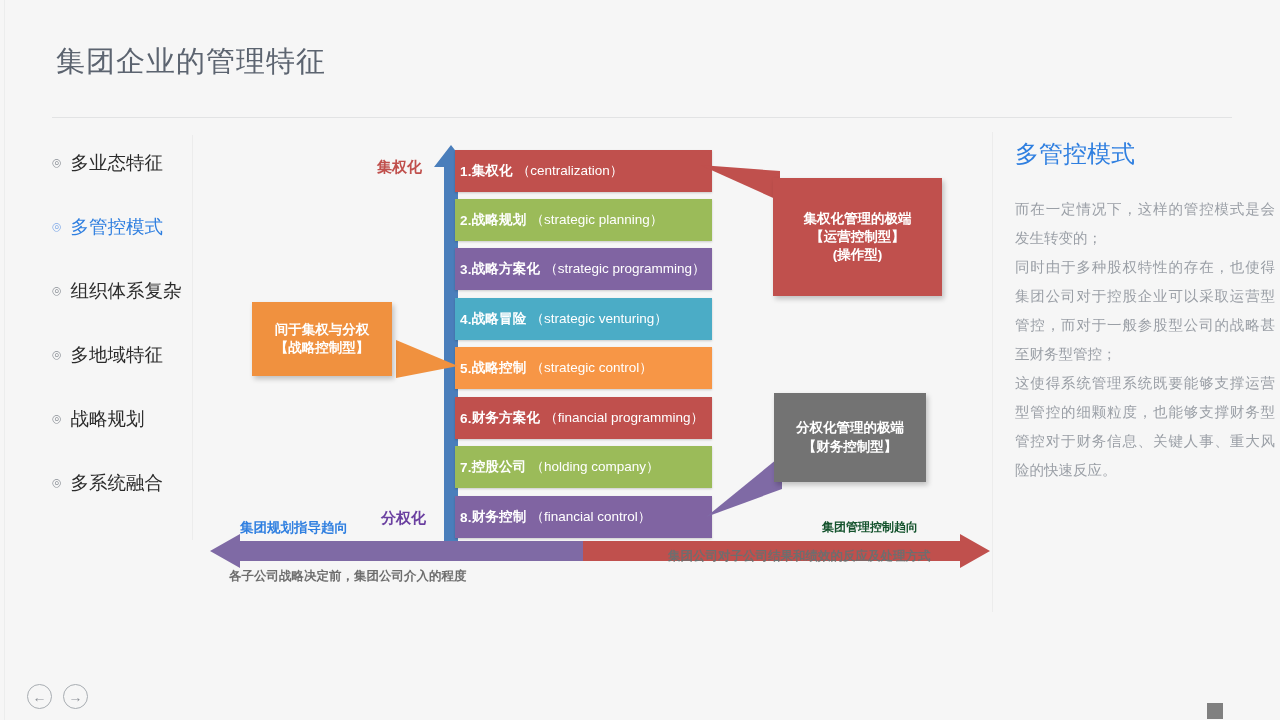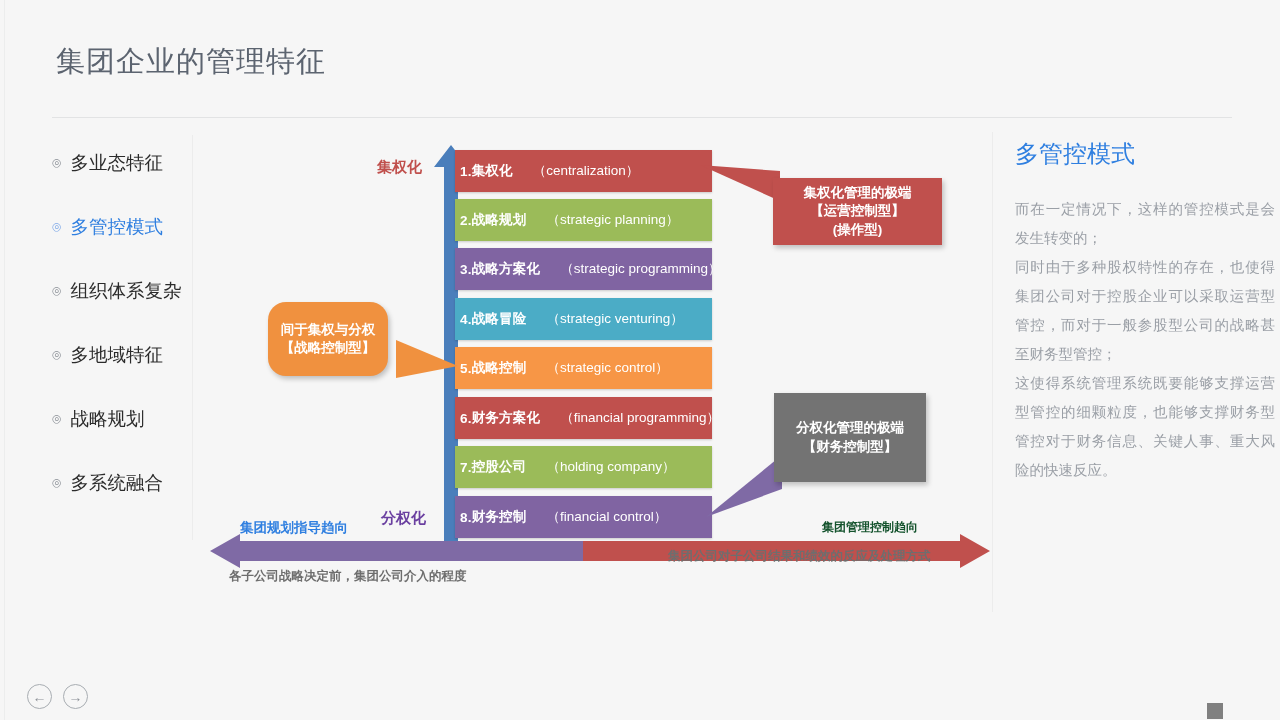--- a/index.html
+++ b/index.html
@@ -53,33 +53,33 @@
 
   
   .bar{
     position:absolute;left:455px;height:42px;width:257px;
     display:flex;align-items:center;
     color:#fff;box-sizing:border-box;padding-left:5px;
     font-size:13.5px;white-space:nowrap;
     box-shadow:0 1px 2px rgba(0,0,0,.18);
   }
   .bar .cn{font-weight:600;letter-spacing:.2px;}
-  .bar .en{font-weight:400;margin-left:20px;text-align:right;}
+  .bar .en{font-weight:400;margin-left:4px;text-align:right;}
 
   
   .callout{
     position:absolute;box-sizing:border-box;color:#fff;
     display:flex;flex-direction:column;align-items:center;justify-content:center;
     text-align:center;font-weight:bold;
     box-shadow:2px 3px 5px rgba(0,0,0,.22);
   }
   .callout .ln{line-height:1.35;white-space:nowrap;}
 
-  .co-red{left:773px;top:178px;width:169px;height:67px;background:#c0504d;font-size:13.5px;}
-  .co-orange{left:268px;top:302px;width:120px;height:74px;background:#f0913f;font-size:13.5px;border-radius:18px;}
+  .co-red{left:773px;top:178px;width:169px;height:118px;background:#c0504d;font-size:13.5px;}
+  .co-orange{left:252px;top:302px;width:140px;height:74px;background:#f0913f;font-size:13.5px;}
   .co-purple{left:774px;top:393px;width:152px;height:89px;background:#737373;font-size:13.5px;}
 
   .co-tail{position:absolute;}
 
   
   .h-arrow{position:absolute;left:210px;top:534px;width:780px;height:34px;}
   .lbl-left-top{
     position:absolute;left:240px;top:519px;font-size:13.5px;font-weight:bold;
     color:#2f7fe0;white-space:nowrap;
   }

